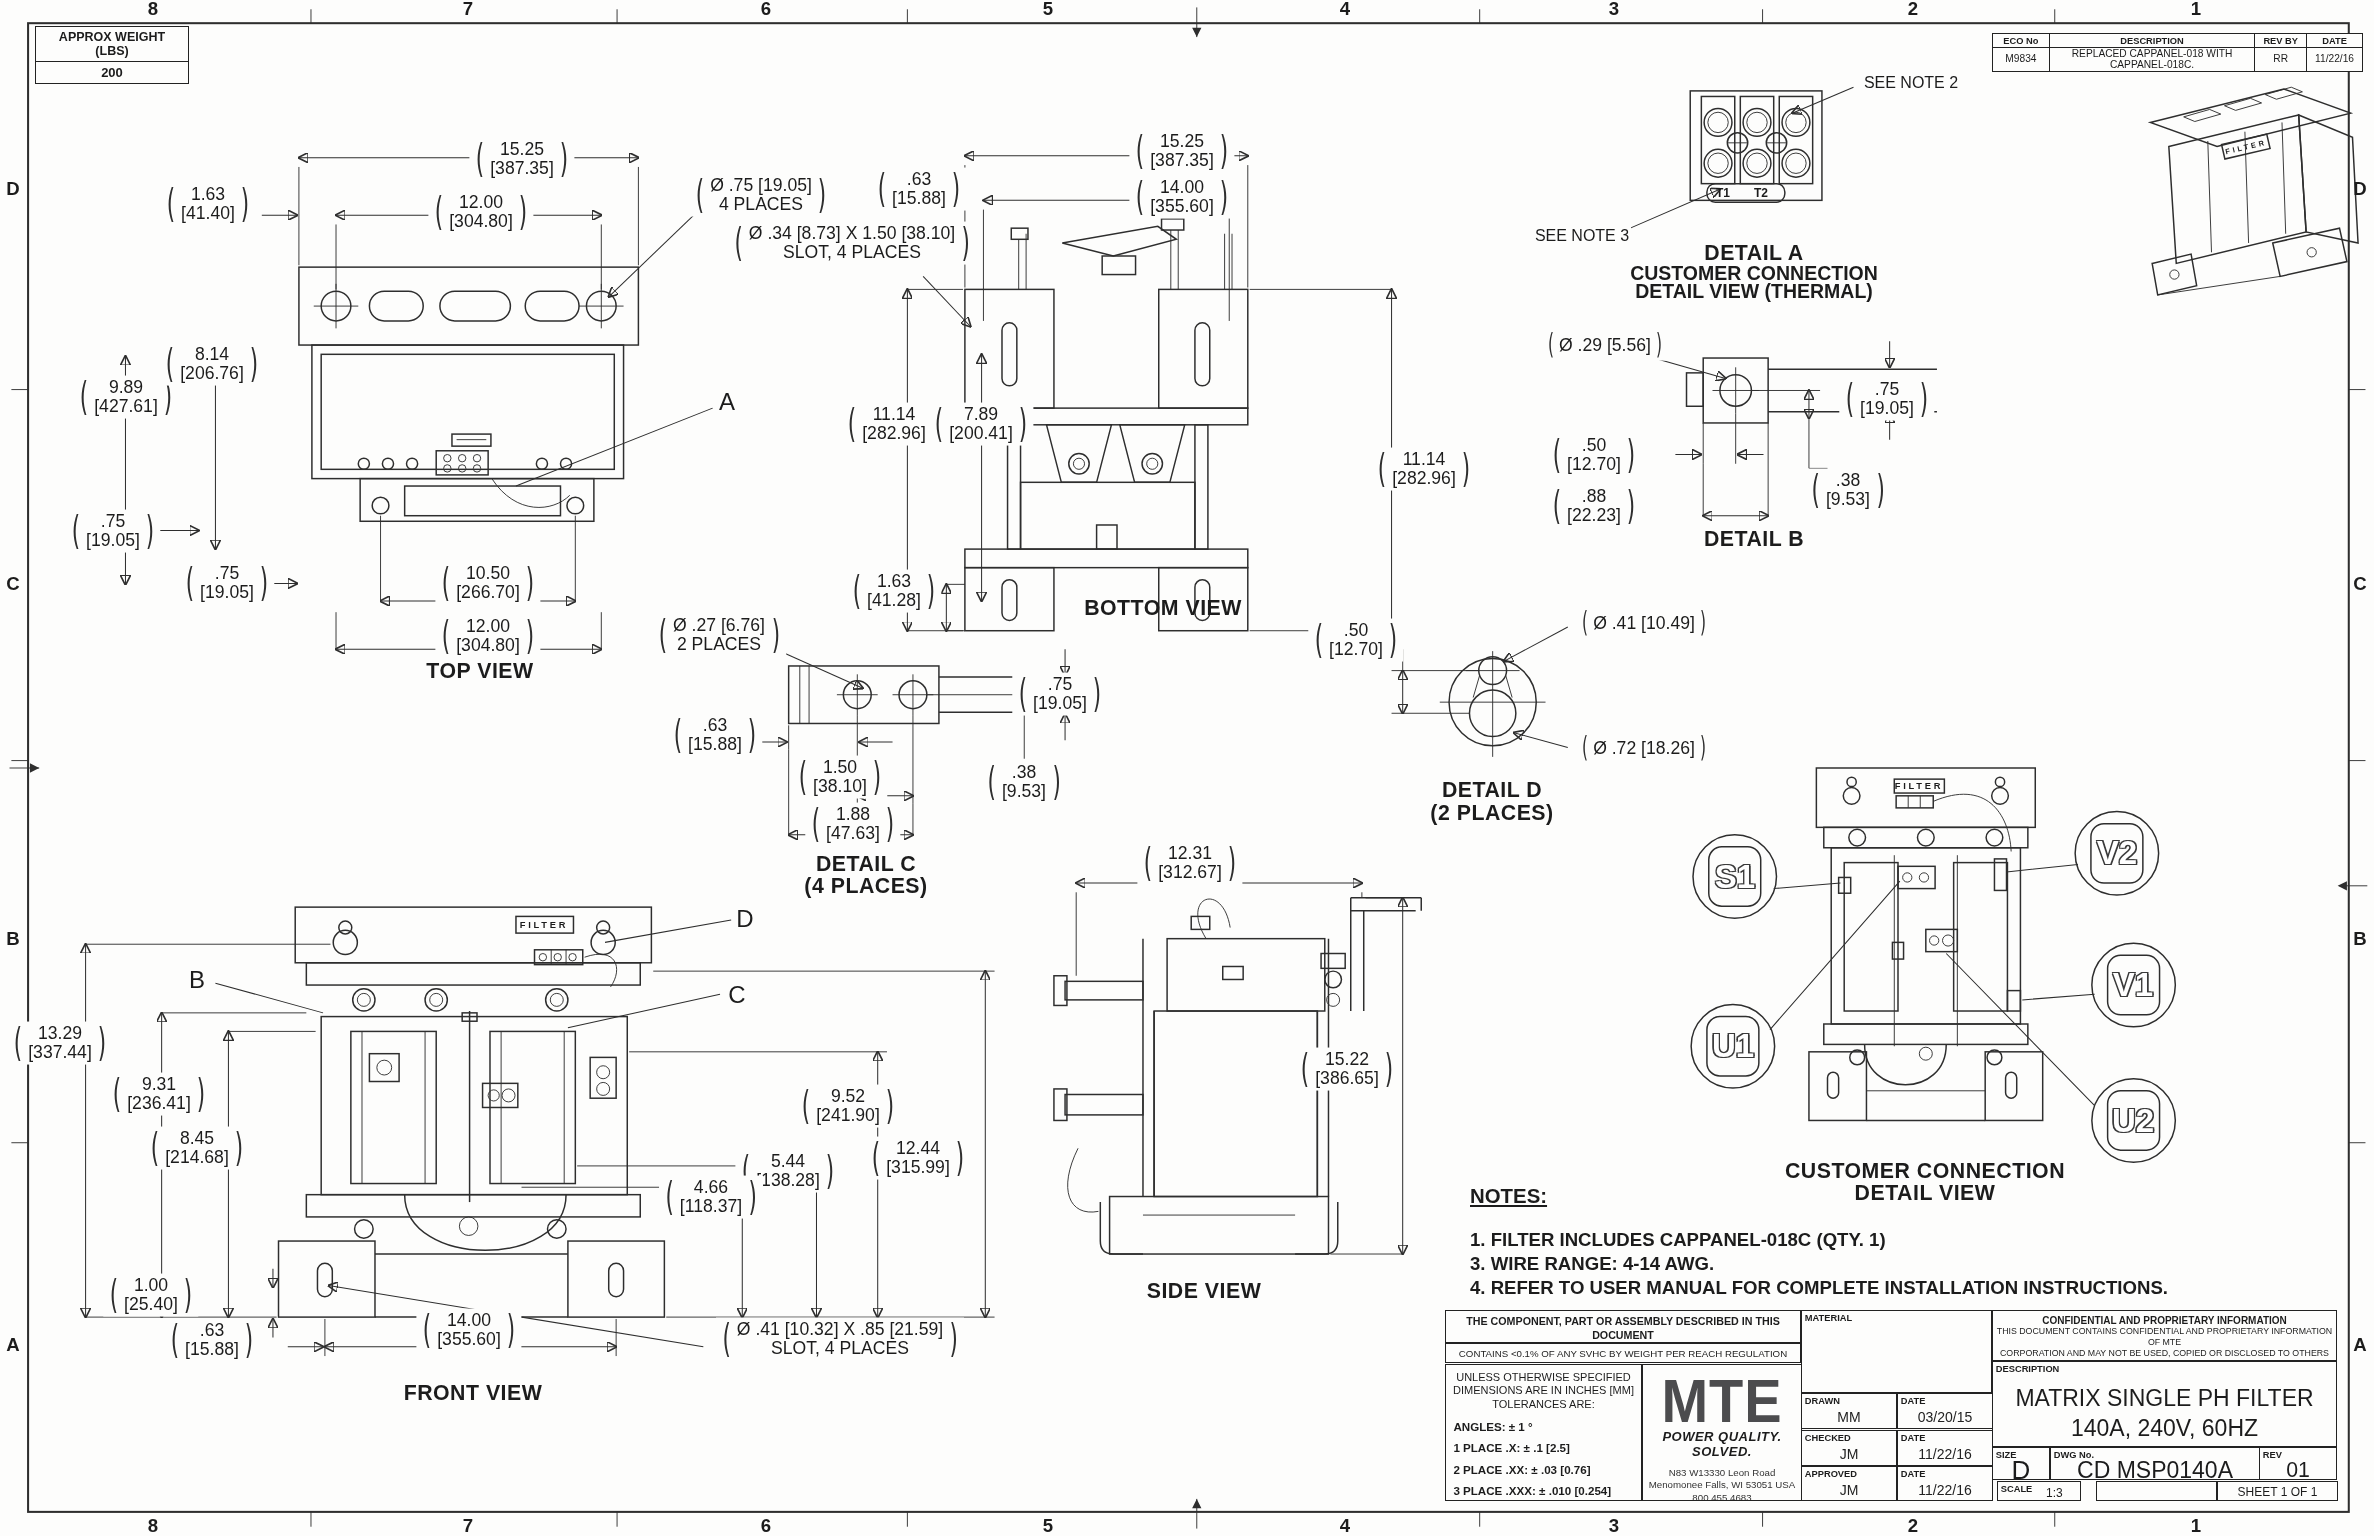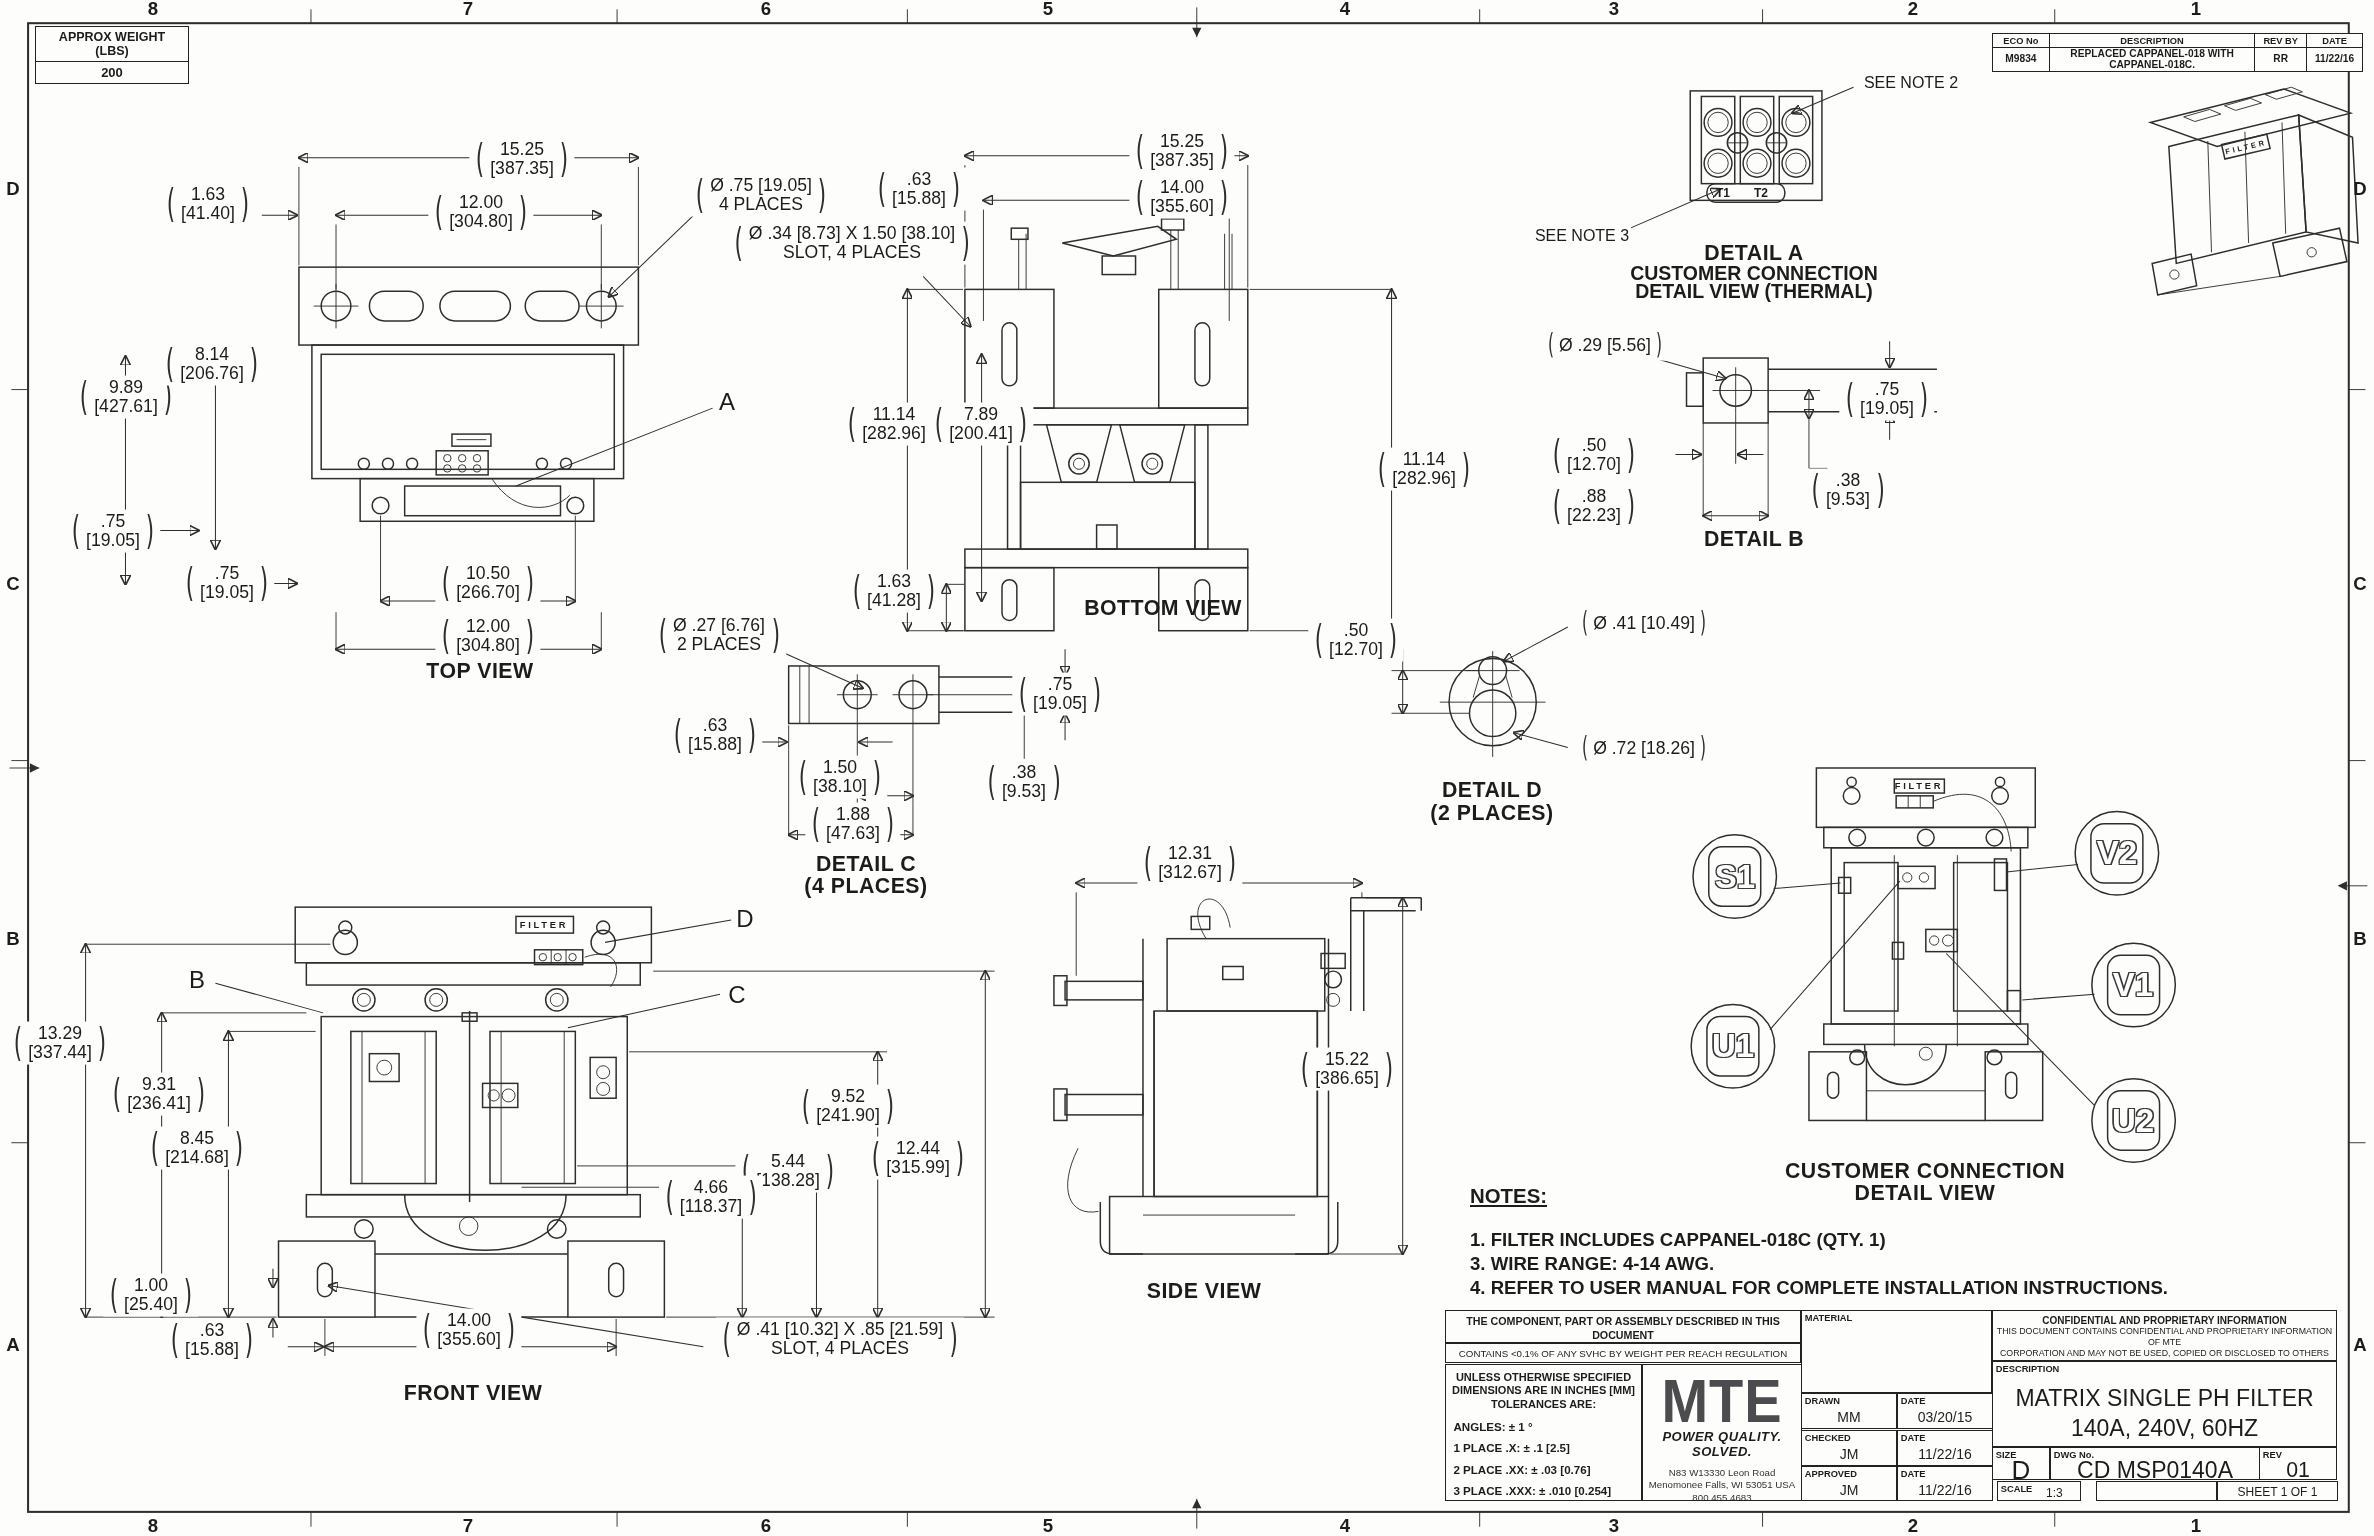--- a/index.html
+++ b/index.html
@@ -33,34 +33,34 @@
   .wb-h{border:1.9px solid #222;font-weight:bold;font-size:12.5px;line-height:1.15;padding:2.8px 0;background:#fdfdfc;}
   .wb-v{border:1.9px solid #222;border-top:none;font-weight:bold;font-size:13px;padding:2.8px 0;background:#fdfdfc;}
   
   .eco{position:absolute;left:1992px;top:33px;width:371px;z-index:3;font-size:9.3px;}
   .eco .r{display:flex;}
   .eco .c{border:1.4px solid #222;border-left:none;box-sizing:border-box;text-align:center;
           display:flex;align-items:center;justify-content:center;background:#fdfdfc;}
   .eco .c:first-child{border-left:1.4px solid #222;}
   .eco .r2 .c{border-top:none;}
   .eco .h{font-weight:bold;height:15px;}
-  .eco .v{height:24px;font-weight:bold;font-size:10.2px;line-height:1.05;}
+  .eco .v{height:24px;font-weight:normal;font-size:10.2px;line-height:1.05;}
   .w1{width:58px}.w2{width:206px}.w3{width:52px}.w4{width:56px}
   
   .notes{position:absolute;left:1470px;top:1185px;z-index:3;}
   .notes-h{font-size:20.4px;font-weight:bold;text-decoration:underline;}
   .notes-list{margin-top:20.4px;}
   .note-item{font-size:18.6px;font-weight:bold;line-height:24px;white-space:nowrap;}
   
   .tb{position:absolute;left:1445px;top:1310px;width:892px;height:191px;z-index:3;background:#fdfdfc;}
   .cell{position:absolute;border:1.5px solid #222;box-sizing:border-box;overflow:hidden;}
   .cl{position:absolute;left:2.8px;top:1.9px;font-size:9.3px;font-weight:bold;}
   .rohs{font-weight:bold;font-size:10.7px;text-align:center;line-height:1.3;padding-top:3.7px;}
   .reach{font-size:9.7px;text-align:center;padding-top:3.7px;}
-  .tolh{font-weight:bold;font-size:11px;text-align:center;line-height:1.25;margin-top:5.6px;}
+  .tolh{font-weight:normal;font-size:11px;text-align:center;line-height:1.25;margin-top:5.6px;}
   .tolrow{font-weight:bold;font-size:11.6px;margin:8.3px 0 0 7.4px;}
   .mte{font-weight:bold;font-size:56px;letter-spacing:0.9px;color:#4c4c4e;line-height:.95;text-align:center;margin-top:9.3px;transform:scaleY(1.08);}
   .mte-tag{font-weight:bold;font-style:italic;font-size:13px;text-align:center;letter-spacing:0.5px;margin-top:1.9px;}
   .mte-addr{font-size:9.7px;text-align:center;line-height:1.3;margin-top:7.4px;color:#333;}
   .nameval{position:absolute;left:0;right:0;top:15px;text-align:center;font-size:14px;color:#222;}
   .conf-t{font-weight:bold;font-size:10px;text-align:center;margin-top:3.7px;}
   .conf-l{font-size:8.8px;text-align:center;line-height:1.25;}
   .desc-line{font-size:23px;text-align:center;line-height:1.3;}
   .bigval{position:absolute;left:0;right:0;text-align:center;}
 </style>

